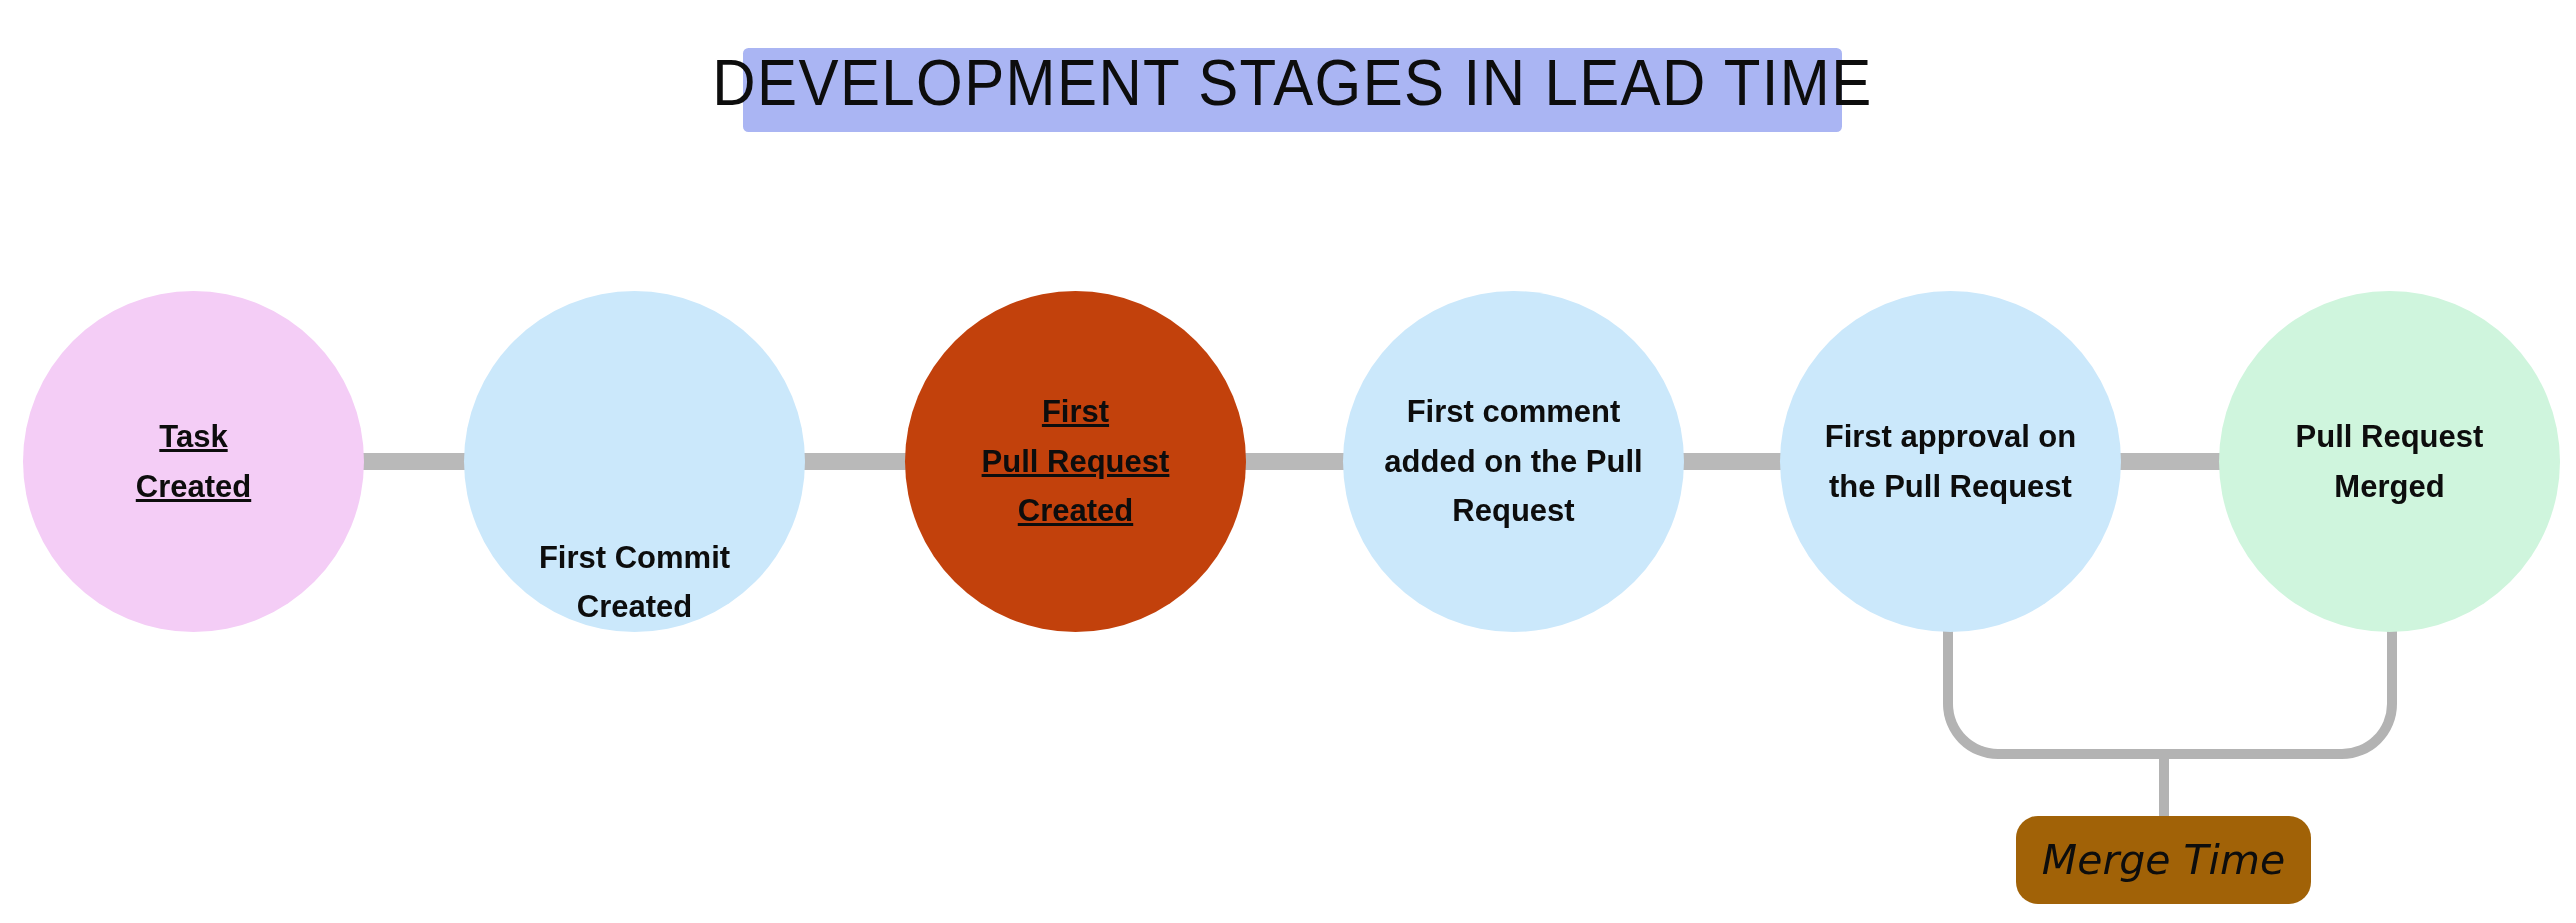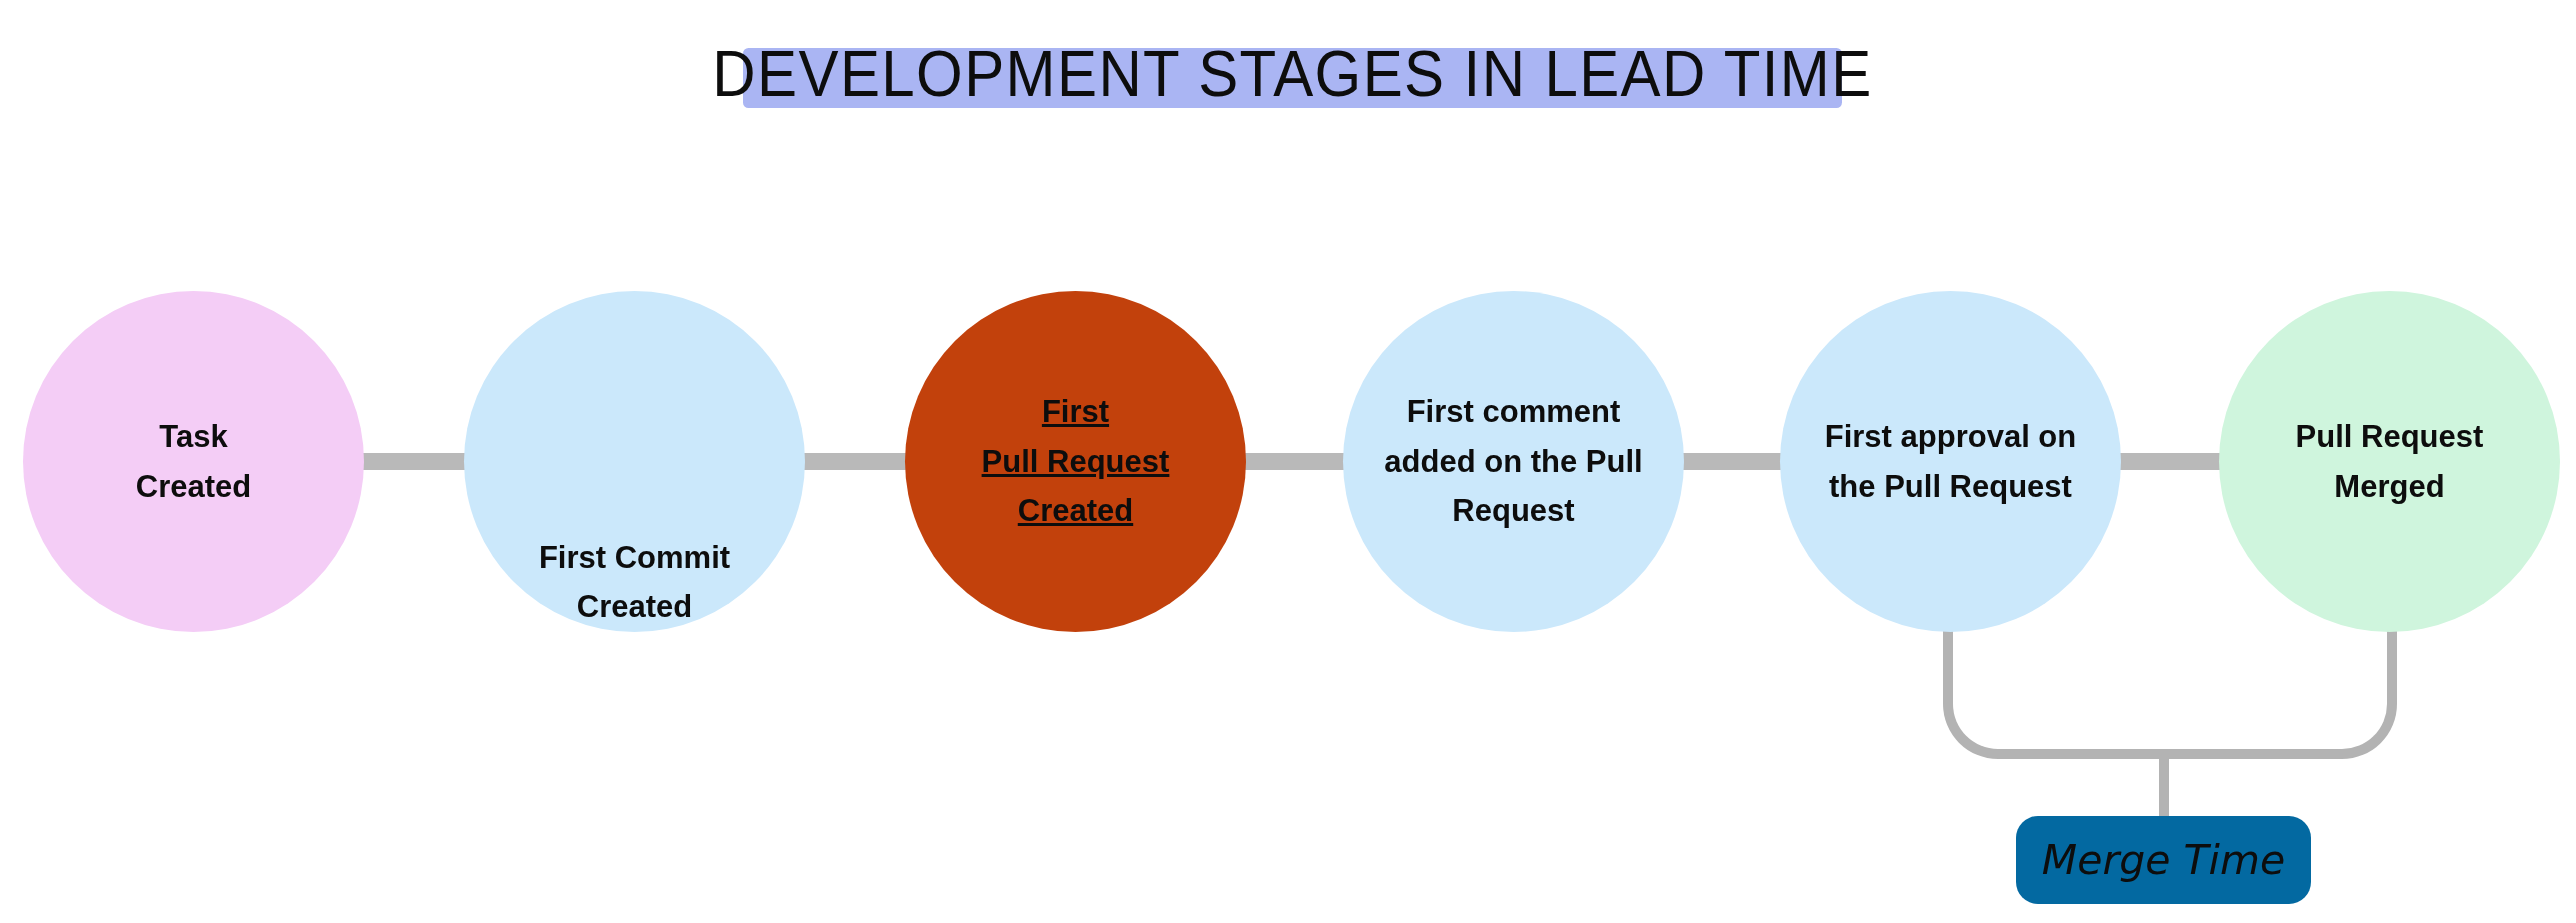--- a/index.html
+++ b/index.html
@@ -10,23 +10,23 @@
     background: #ffffff;
     overflow: hidden;
     font-family: "Liberation Sans", sans-serif;
     color: #0d0d0d;
   }
 
   
   .banner {
     position: absolute;
     left: 743px; top: 48px;
-    width: 1099px; height: 60px;
+    width: 1099px; height: 84px;
     border-radius: 5.5px;
-    display: flex; align-items: flex-end; justify-content: center;
+    display: flex; align-items: flex-start; justify-content: center;
     z-index: 2;
   }
   .banner .title-text {
     font-size: 60px;
     font-weight: normal;
     letter-spacing: 1.4px;
     white-space: nowrap;
     transform: scaleY(1.08);
   }
 
@@ -103,21 +103,21 @@
 
   <div class="connector" style="left: 193px; width: 442px; background-color: rgb(185, 185, 185);"></div>
   <div class="connector" style="left: 635px; width: 440px; background-color: rgb(185, 185, 185);"></div>
   <div class="connector" style="left: 1075px; width: 438px; background-color: rgb(185, 185, 185);"></div>
   <div class="connector" style="left: 1513px; width: 437px; background-color: rgb(185, 185, 185);"></div>
   <div class="connector" style="left: 1950px; width: 439px; background-color: rgb(185, 185, 185);"></div>
 
   <div class="bracket"></div>
   <div class="stem" style="background-color: rgb(179, 179, 179);"></div>
 
-  <div class="stage" style="left: 23px; background-color: rgb(244, 205, 246);">
+  <div class="stage" style="left: 23px; background-color: rgb(244, 205, 246); text-decoration: underline;">
     <span class="stage-label">Task
 Created</span>
   </div>
   <div class="stage" style="left: 464px; background-color: rgb(203, 232, 251); align-items: flex-end;">
     <span class="stage-label">First Commit
 Created</span>
   </div>
   <div class="stage" style="left: 905px; background-color: #c2410c; text-decoration: underline;">
     <span class="stage-label">First
 Pull Request
@@ -130,18 +130,18 @@
   <div class="stage" style="left: 1343px; background-color: rgb(203, 232, 251);">
     <span class="stage-label">First comment
 added on the Pull
 Request</span>
   </div>
   <div class="stage" style="left: 2219px; background-color: rgb(207, 245, 221);">
     <span class="stage-label">Pull Request
 Merged</span>
   </div>
 
-  <div class="merge-box" style="background-color: #0369a1;">
+  <div class="merge-box" style="background-color: #a16207;">
     <span class="merge-label">Merge Time</span>
   </div>
 
 </div>
 
 
 </body></html>

